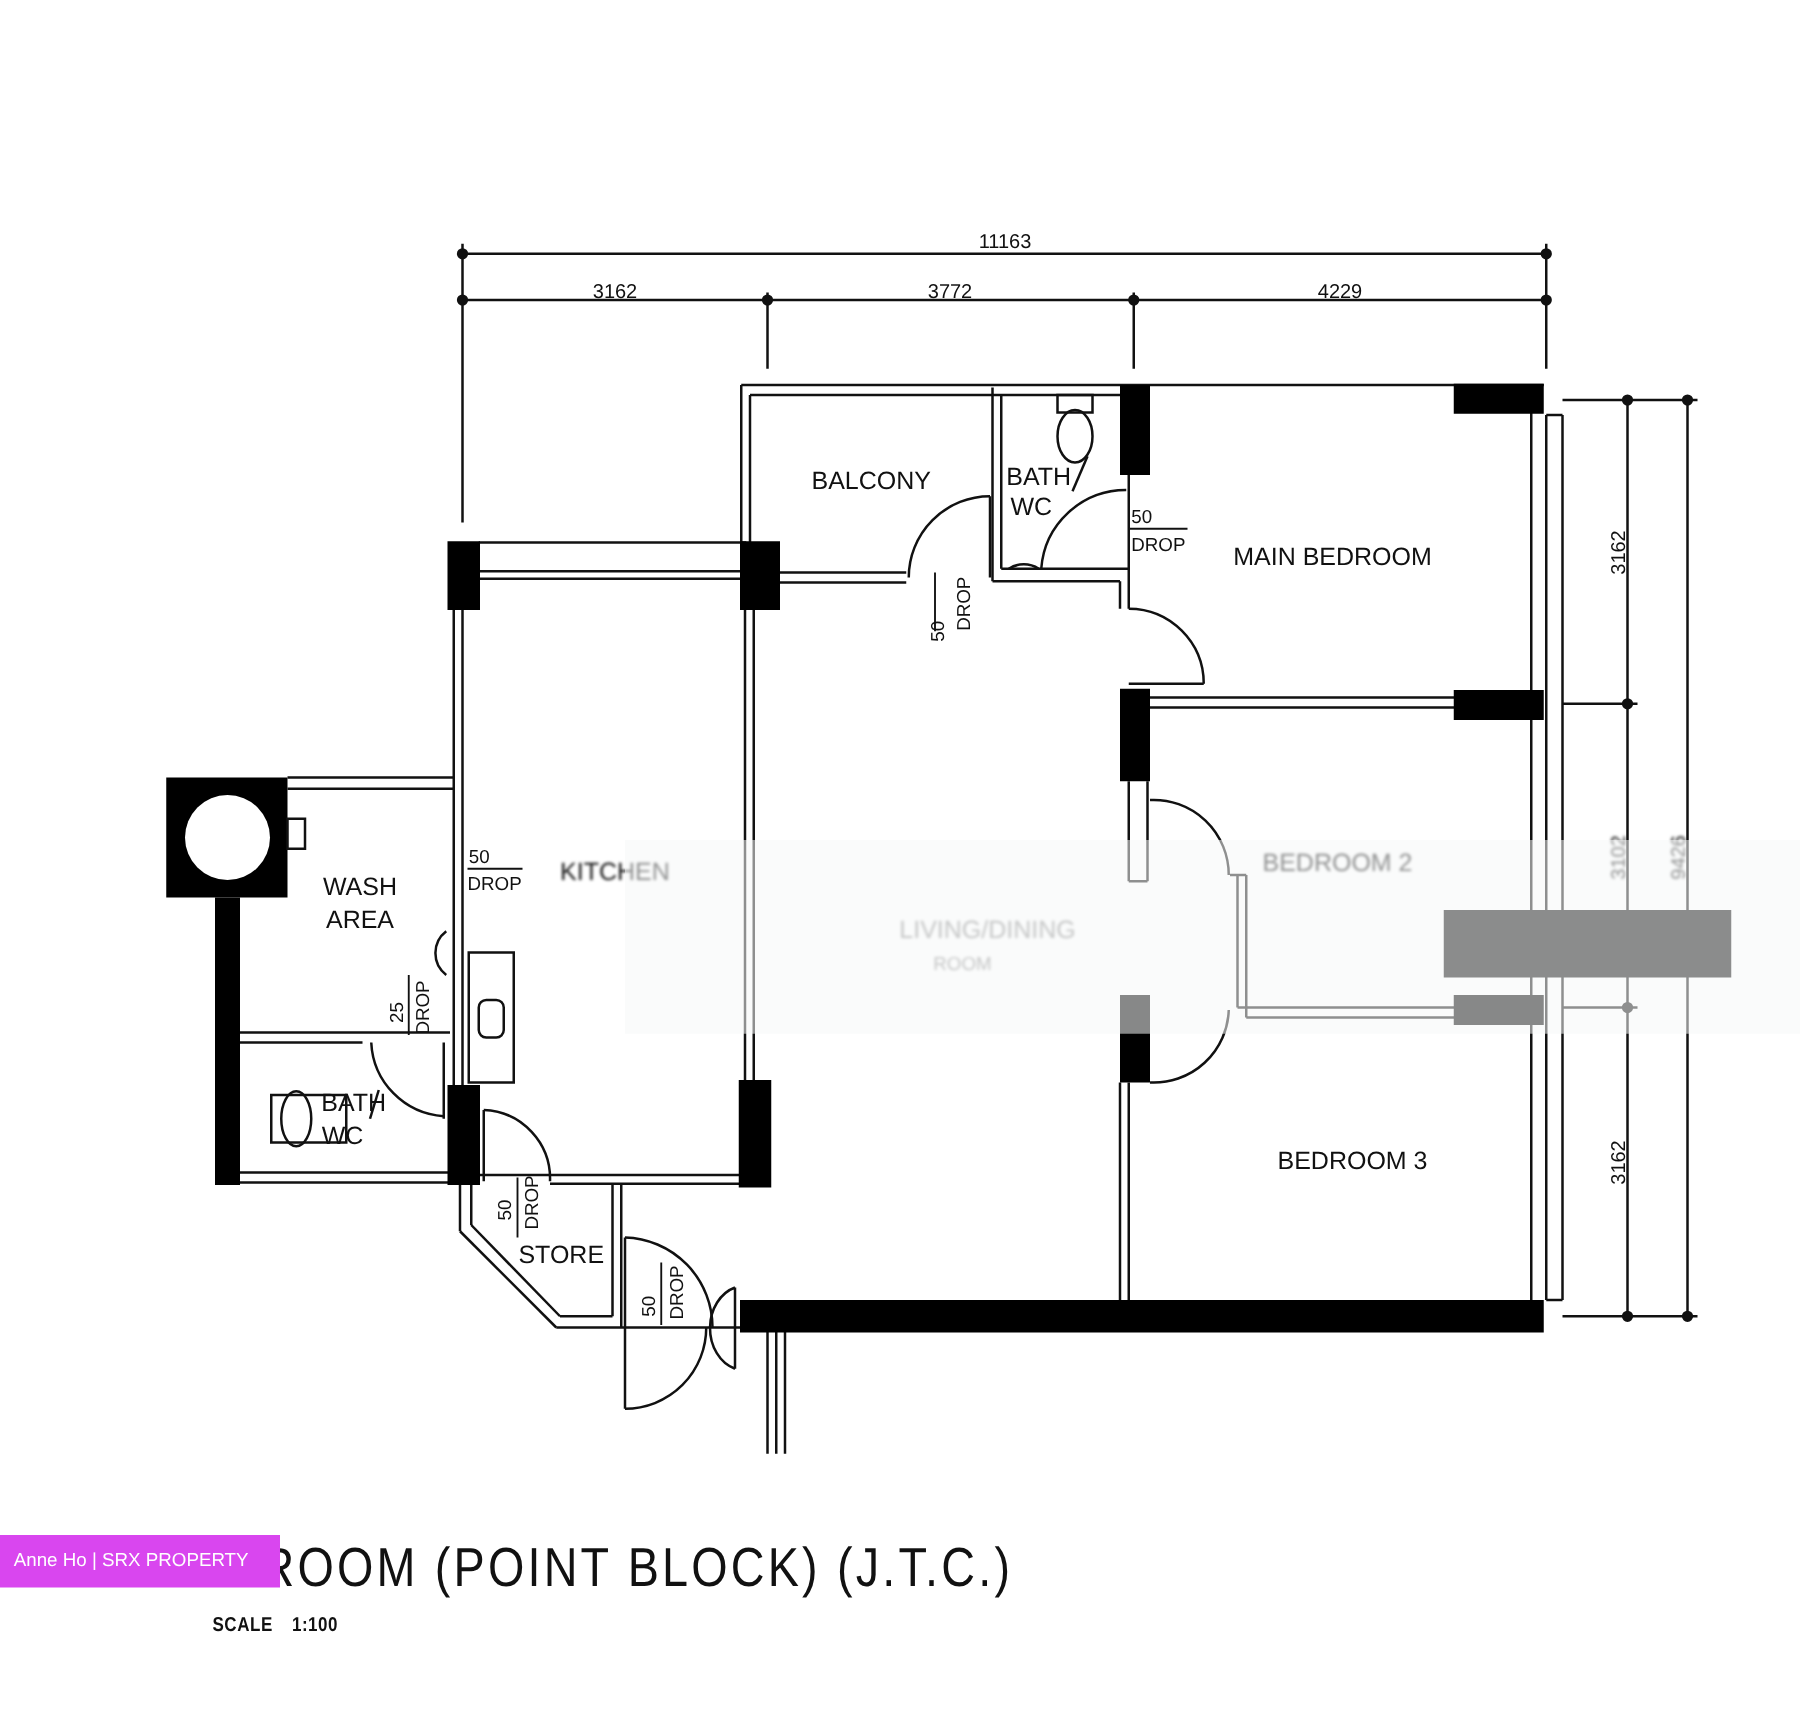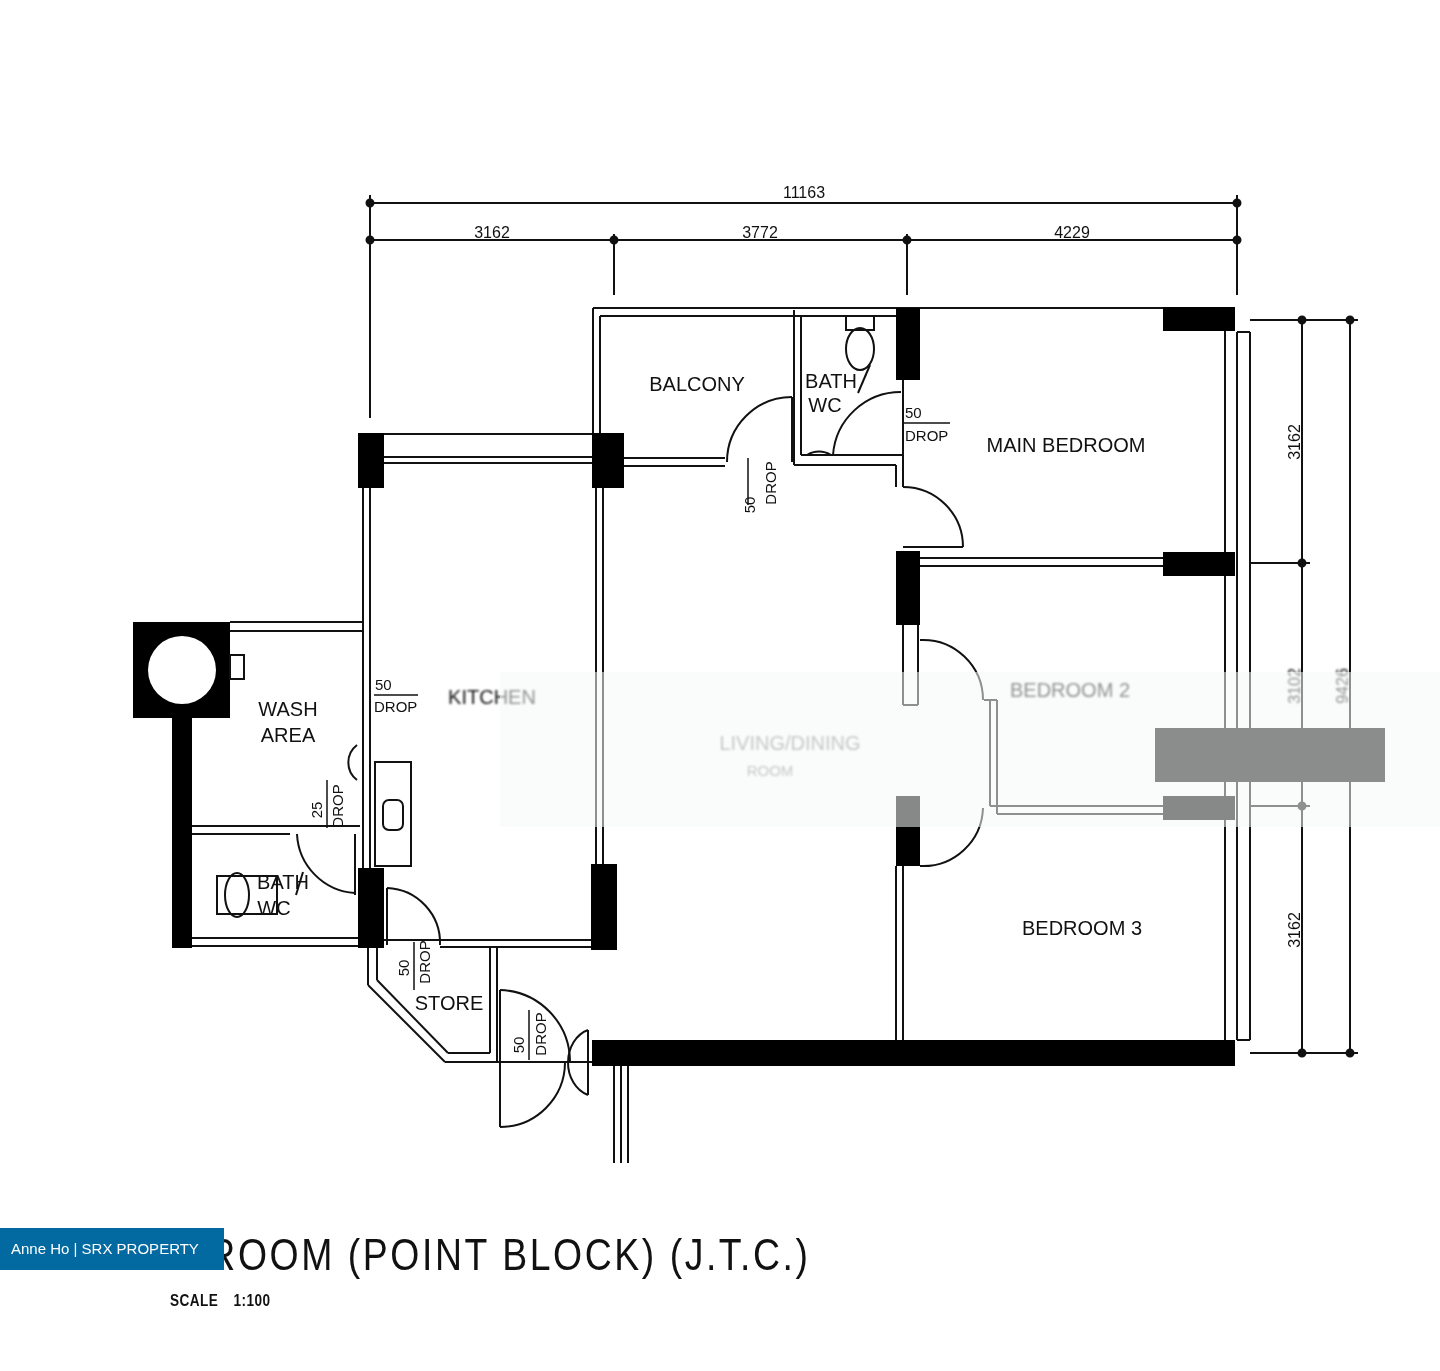--- a/index.html
+++ b/index.html
@@ -6,21 +6,21 @@
   body{width:1440px;height:1371px;position:relative;overflow:hidden;font-family:"Liberation Sans",sans-serif;}
   #plan{position:absolute;left:0;top:0;width:1440px;height:1371px;}
   .lbl{font-family:"Liberation Sans",sans-serif;fill:#111;font-size:20px;}
   .dim{font-family:"Liberation Sans",sans-serif;fill:#111;font-size:16px;}
   .small{font-family:"Liberation Sans",sans-serif;fill:#111;font-size:15px;}
   .blur{filter:blur(1.2px);}
   .fade{fill:#8a8a8a;}
   .title{position:absolute;left:170px;top:1230px;font-family:"Liberation Sans",sans-serif;font-size:44px;color:#111;letter-spacing:3px;transform:scaleX(0.85);transform-origin:left top;white-space:nowrap;}
   .scale{position:absolute;left:170px;top:1292px;font-family:"Liberation Sans",sans-serif;font-size:16px;font-weight:bold;color:#111;letter-spacing:0.5px;transform:scaleX(0.85);transform-origin:left top;white-space:nowrap;}
   .scale span{margin-left:18px;}
-  .watermark{position:absolute;left:0;top:1228px;width:224px;height:42px;background:#0369a1;color:#ffffff;font-family:"Liberation Sans",sans-serif;font-size:15px;line-height:42px;padding-left:11px;box-sizing:border-box;white-space:nowrap;}
+  .watermark{position:absolute;left:0;top:1228px;width:224px;height:42px;background:#d946ef;color:#ffffff;font-family:"Liberation Sans",sans-serif;font-size:15px;line-height:42px;padding-left:11px;box-sizing:border-box;white-space:nowrap;}
   .band{position:absolute;left:500px;top:672px;width:940px;height:155px;background:rgba(245,248,248,0.55);}
 </style>
 </head>
 <body>
 
 <svg id="plan" viewBox="0 0 1440 1371" xmlns="http://www.w3.org/2000/svg">
 
   <g stroke="#111" stroke-width="2" fill="#111">
     <line x1="370" y1="203" x2="1237" y2="203"></line>
     <line x1="370" y1="240" x2="1237" y2="240"></line>

